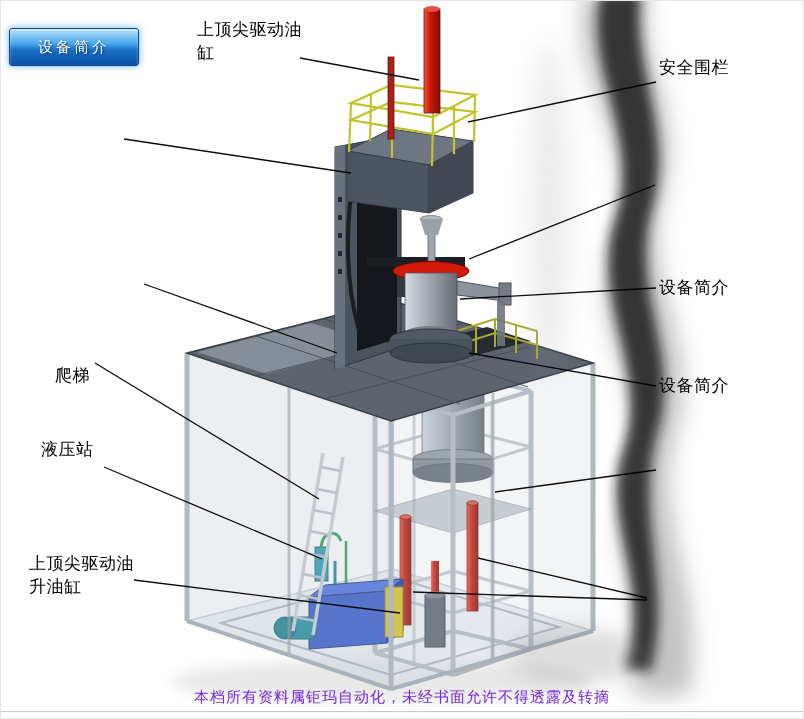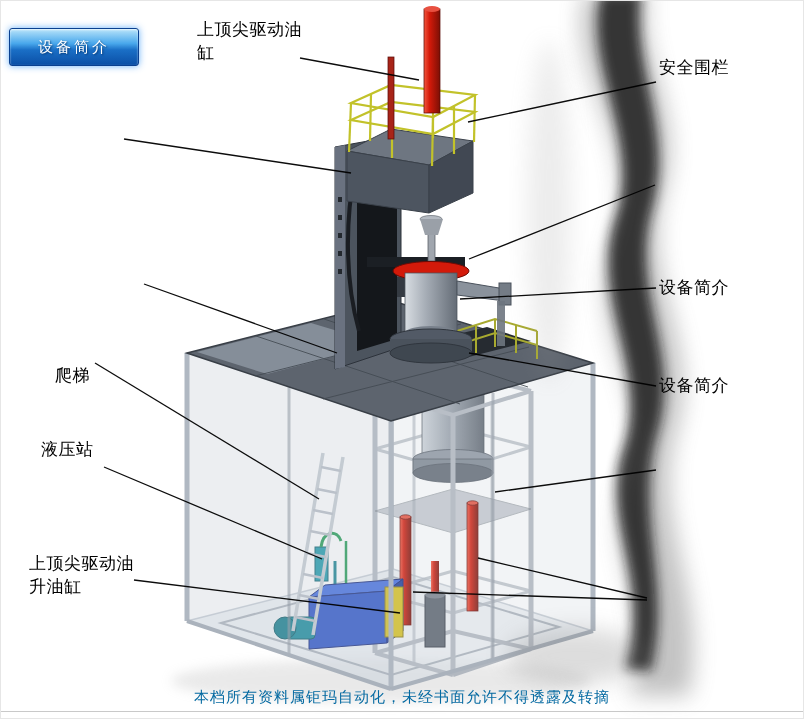--- a/index.html
+++ b/index.html
@@ -5,21 +5,21 @@
   body{margin:0;background:#fff}
   .canvas{position:relative;width:804px;height:719px;background:#ffffff;overflow:hidden;
           font-family:"Liberation Sans","DejaVu Sans",sans-serif;border:1px solid #e6e6e6;box-sizing:border-box}
   .machine-svg{position:absolute;left:0;top:0}
   .lbl{position:absolute;font-size:17px;line-height:1.33;color:#000;white-space:pre-line;letter-spacing:.5px}
   .badge{position:absolute;left:8px;top:27px;width:128px;height:36px;display:flex;align-items:center;justify-content:center;
          color:#fff;font-size:15px;font-weight:normal;letter-spacing:3px;border-radius:3px;
          background:linear-gradient(180deg,#b8e4fa 0%,#49a8ec 40%,#1a6fc6 58%,#0b4fa6 100%);
          border:1px solid #0a4090;box-shadow:0 0 7px rgba(90,170,250,.9), inset 0 1px 2px rgba(255,255,255,.7);
          text-shadow:1px 1px 2px #073a75}
-  .footer{position:absolute;left:0;top:687px;width:100%;text-align:center;font-size:15px;color:#0369a1;letter-spacing:1px}
+  .footer{position:absolute;left:0;top:687px;width:100%;text-align:center;font-size:15px;color:#6d28d9;letter-spacing:1px}
   .bottom-line{position:absolute;left:0;top:710px;width:100%;height:1px;background:#c9c9c9}
 </style>
 </head>
 <body>
 
 <div class="canvas">
 
   <svg class="machine-svg" width="804" height="719" viewBox="0 0 804 719">
     <defs>
       <linearGradient id="redG" x1="0" y1="0" x2="1" y2="0">

